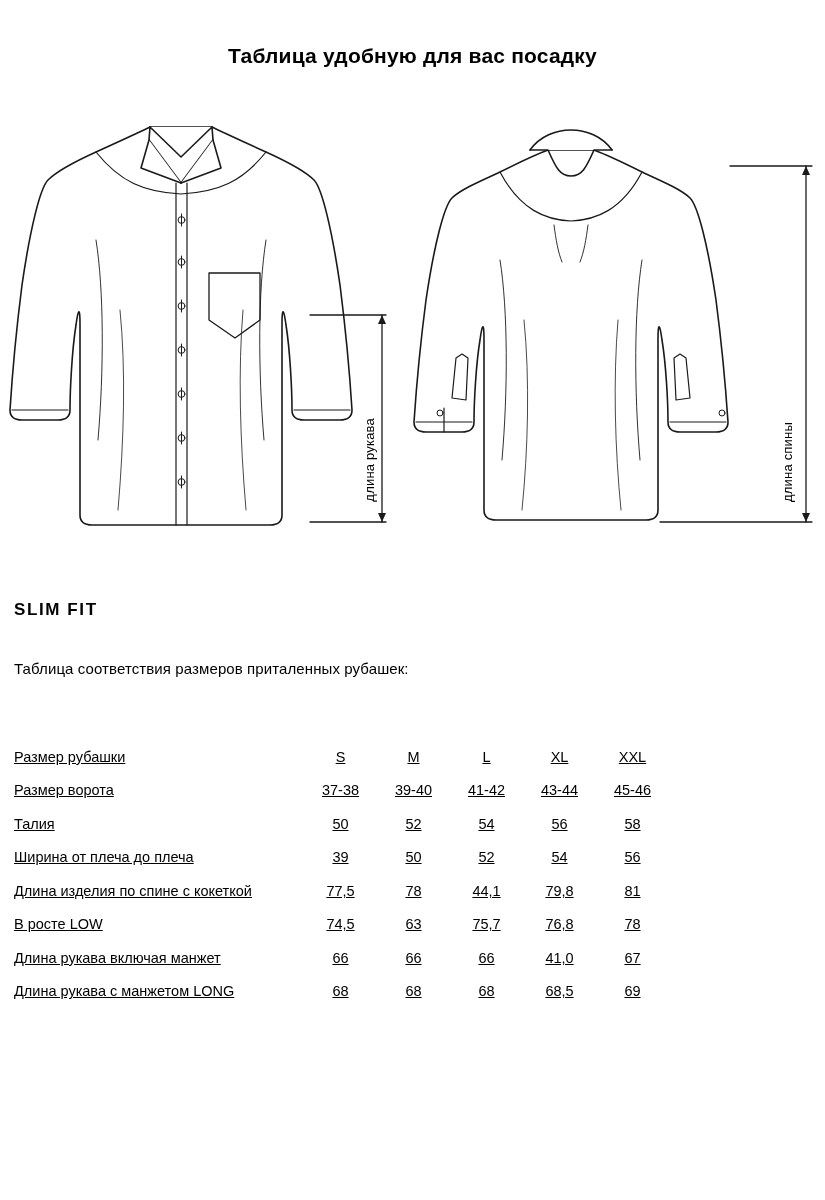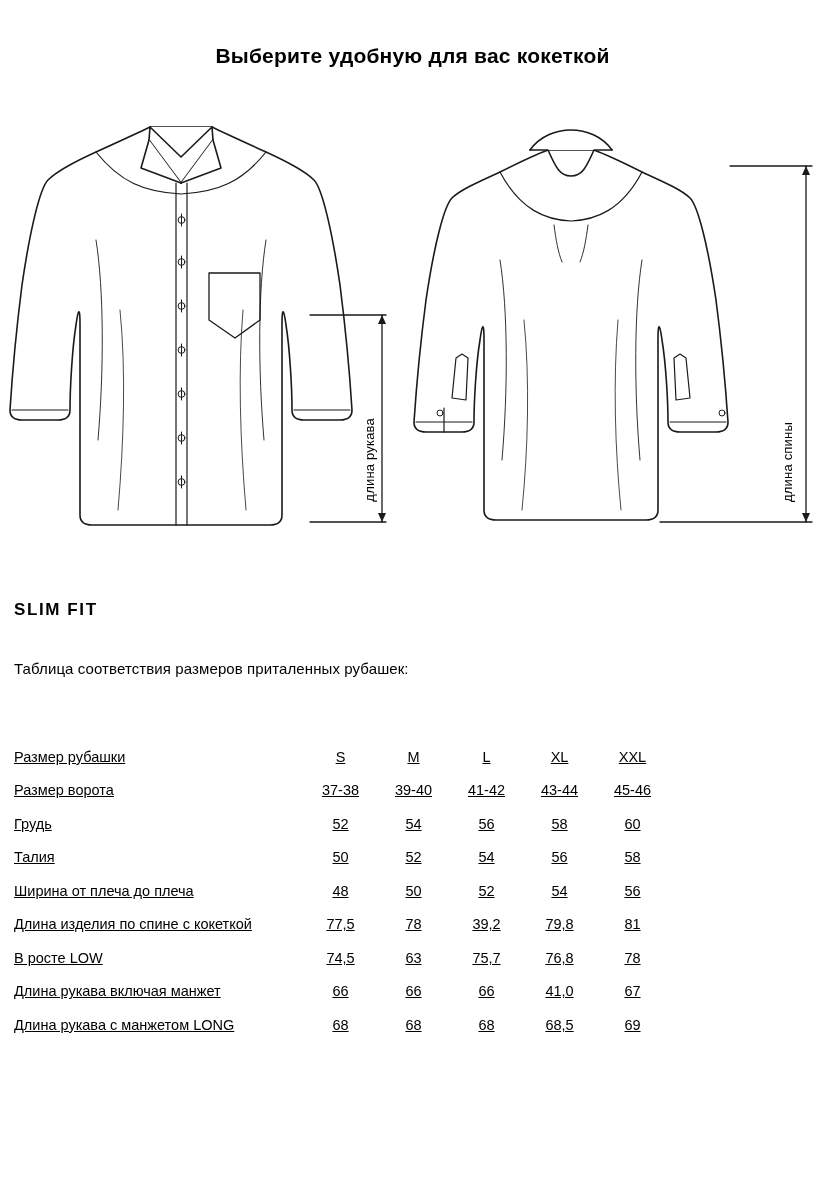--- a/index.html
+++ b/index.html
@@ -93,21 +93,21 @@
   table.sizes col.valcol {
     width: 73px;
   }
   svg { display: block; }
 </style>
 </head>
 <body>
 
 <div class="page">
 
-  <div class="title">Выберите удобную для вас кокеткой</div>
+  <div class="title">Таблица удобную для вас посадку</div>
 
   <div class="illustration">
     <svg width="825" height="455" viewBox="0 0 825 455">
       <g fill="#ffffff" stroke="#1a1a1a" stroke-width="1.6" stroke-linejoin="round" stroke-linecap="round">
 
         <g>
 
           <path d="M150 17 C140 22 118 32 96 42 C74 52 56 62 48 70
                    C40 78 30 120 22 175 C16 222 12 268 10 300
                    C10 306 14 310 22 310 L58 310 C66 310 70 306 70 300
@@ -255,48 +255,40 @@
     <tbody>
       <tr>
         <td class="rowhead">Размер ворота</td>
         <td>37-38</td>
         <td>39-40</td>
         <td>41-42</td>
         <td>43-44</td>
         <td>45-46</td>
       </tr>
       <tr>
-        <td class="rowhead">Грудь</td>
-        <td>52</td>
-        <td>54</td>
-        <td>56</td>
-        <td>58</td>
-        <td>60</td>
-      </tr>
-      <tr>
         <td class="rowhead">Талия</td>
         <td>50</td>
         <td>52</td>
         <td>54</td>
         <td>56</td>
         <td>58</td>
       </tr>
       <tr>
         <td class="rowhead">Ширина от плеча до плеча</td>
-        <td>48</td>
+        <td>39</td>
         <td>50</td>
         <td>52</td>
         <td>54</td>
         <td>56</td>
       </tr>
       <tr>
         <td class="rowhead">Длина изделия по спине с кокеткой</td>
         <td>77,5</td>
         <td>78</td>
-        <td>39,2</td>
+        <td>44,1</td>
         <td>79,8</td>
         <td>81</td>
       </tr>
       <tr>
         <td class="rowhead">В росте LOW</td>
         <td>74,5</td>
         <td>63</td>
         <td>75,7</td>
         <td>76,8</td>
         <td>78</td>

